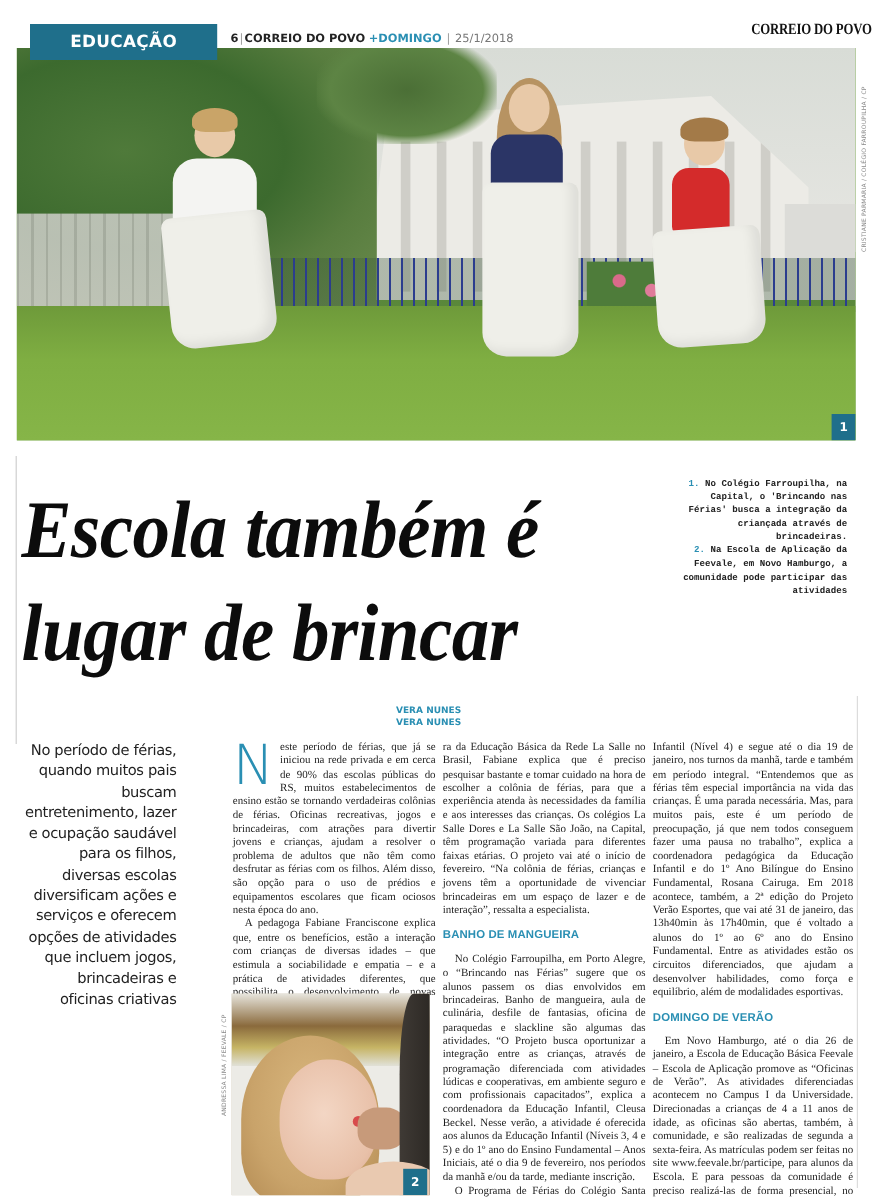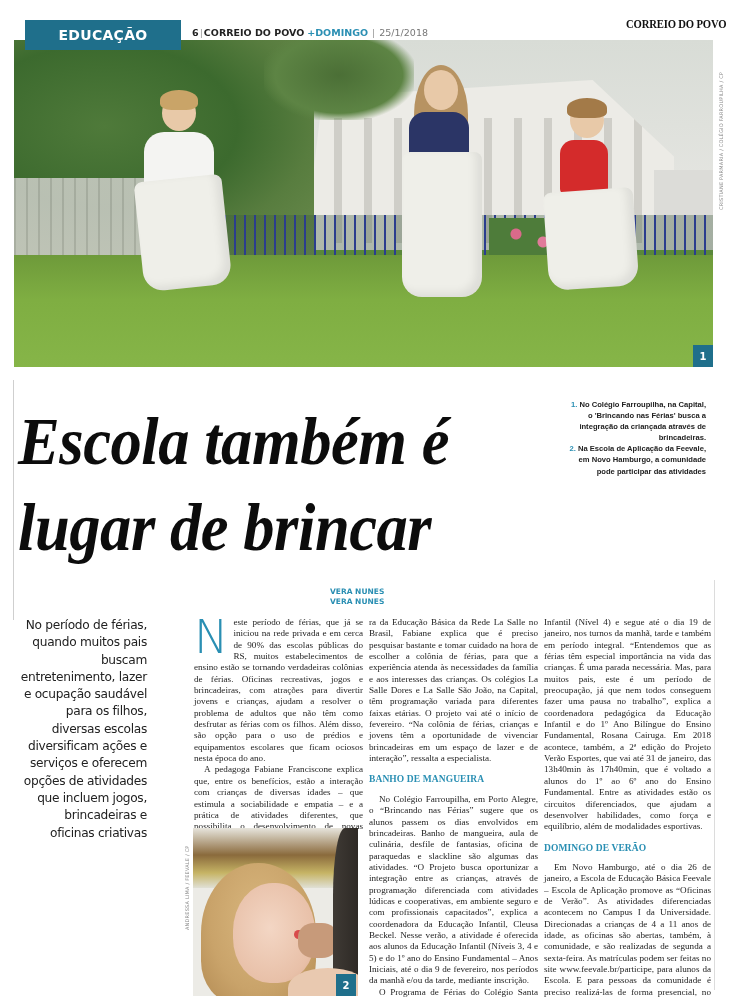--- a/index.html
+++ b/index.html
@@ -35,37 +35,37 @@
   .photo1 .hair1 { position: absolute; border-radius: 50% 50% 30% 30%; }
   .photo1 .sack { position: absolute; background: #efefe9; border-radius: 8px 8px 20px 20px; box-shadow: inset -6px -4px 10px rgba(0,0,0,0.08); }
 
   .badge-num { position: absolute; width: 20px; height: 22px; background: #1f6f8b; color: #fff; font-family: "DejaVu Sans", sans-serif; font-weight: bold; font-size: 10px; display: flex; align-items: center; justify-content: center; }
 
   .credit-vert { position: absolute; font-family: "DejaVu Sans", sans-serif; font-size: 5px; color: #8a8a8a; white-space: nowrap; transform: rotate(-90deg); transform-origin: left top; letter-spacing: 0.2px; }
 
   .headline { position: absolute; left: 18px; top: 398px; width: 540px; font-family: "Liberation Serif", serif; font-style: italic; font-size: 68px; line-height: 86px; color: #0c0c0c; letter-spacing: -0.5px; }
   .headline span { display: block; transform: scaleX(0.92); transform-origin: left center; white-space: nowrap; }
 
-  .photo-caption { position: absolute; right: 30px; top: 399px; width: 140px; text-align: right; font-family: Liberation Sans, sans-serif; font-weight: bold; font-size: 7.6px; line-height: 11.1px; color: #222; margin-left: 15px; }
+  .photo-caption { position: absolute; right: 30px; top: 399px; width: 140px; text-align: right; font-family: Liberation Mono, monospace; font-weight: bold; font-size: 7.6px; line-height: 11.1px; color: #222; margin-left: 15px; }
   .photo-caption .n { color: #2a8fb3; }
 
   .byline { position: absolute; left: 330px; top: 587px; width: 60px; font-family: "DejaVu Sans", sans-serif; font-weight: bold; font-size: 7.5px; line-height: 10px; color: #2a8fb3; }
 
   .deck { position: absolute; left: 20px; top: 617px; width: 127px; text-align: right; font-family: "DejaVu Sans", sans-serif; font-size: 12.2px; line-height: 17.3px; color: #222; letter-spacing: -0.3px; }
 
   .col-text { position: absolute; font-family: "Liberation Serif", serif; font-size: 9.15px; line-height: 11.35px; color: #1d1d1d; text-align: justify; hyphens: auto; }
   .col-text p { text-indent: 10px; }
   .col-text p.first { text-indent: 0; }
   .col-a { left: 194px; top: 617px; width: 169px; }
   .col-b { left: 369px; top: 617px; width: 169px; }
   .col-c { left: 544px; top: 617px; width: 167px; }
 
   .dropcap { float: left; font-family: "DejaVu Sans", sans-serif; font-weight: 200; font-size: 46px; line-height: 40px; color: #2a8fb3; margin: 0 5px 0 0; height: 42px; -webkit-text-stroke: 0; font-stretch: condensed; }
 
-  .subhead { font-family: Liberation Serif, serif; font-weight: bold; font-size: 9.5px; color: #2a8fb3; margin: 10px 0 8px 0; letter-spacing: 0.1px; text-align: left; }
+  .subhead { font-family: Liberation Sans, sans-serif; font-weight: bold; font-size: 9.5px; color: #2a8fb3; margin: 10px 0 8px 0; letter-spacing: 0.1px; text-align: left; }
 
   .photo2 { position: absolute; left: 193px; top: 828px; width: 165px; height: 168px; overflow: hidden; background: #cfc9b6; }
   .photo2 .wall { position: absolute; left: 0; top: 0; width: 100%; height: 60px; background: linear-gradient(180deg, #e7e5dd 0%, #8a6a3c 45%, #c6b465 75%, #e0e0d6 100%); }
   .photo2 .bg { position: absolute; left: 0; top: 60px; width: 100%; height: 108px; background: #ecebe6; }
   .photo2 .hair { position: absolute; left: 8px; top: 35px; width: 115px; height: 140px; border-radius: 50% 50% 30% 30%; background: radial-gradient(ellipse at 50% 40%, #d9b77e 0%, #c9a36a 60%, #b38b53 100%); }
   .photo2 .face { position: absolute; left: 40px; top: 55px; width: 82px; height: 100px; border-radius: 48% 48% 45% 45%; background: radial-gradient(ellipse at 45% 45%, #f3d6c4 0%, #e8c0a8 70%, #d9a98f 100%); }
   .photo2 .nose-dot { position: absolute; left: 101px; top: 102px; width: 9px; height: 9px; border-radius: 50%; background: #d84b4b; }
   .photo2 .man { position: absolute; left: 140px; top: 0; width: 30px; height: 168px; background: linear-gradient(90deg, #3f3a35 0%, #2a2622 100%); border-radius: 40% 0 0 0; }
   .photo2 .hand { position: absolute; left: 105px; top: 95px; width: 40px; height: 35px; border-radius: 40%; background: #c79a7a; }
   .photo2 .shoulder { position: absolute; left: 95px; top: 140px; width: 80px; height: 40px; border-radius: 50% 50% 0 0; background: #e9c9b0; }

